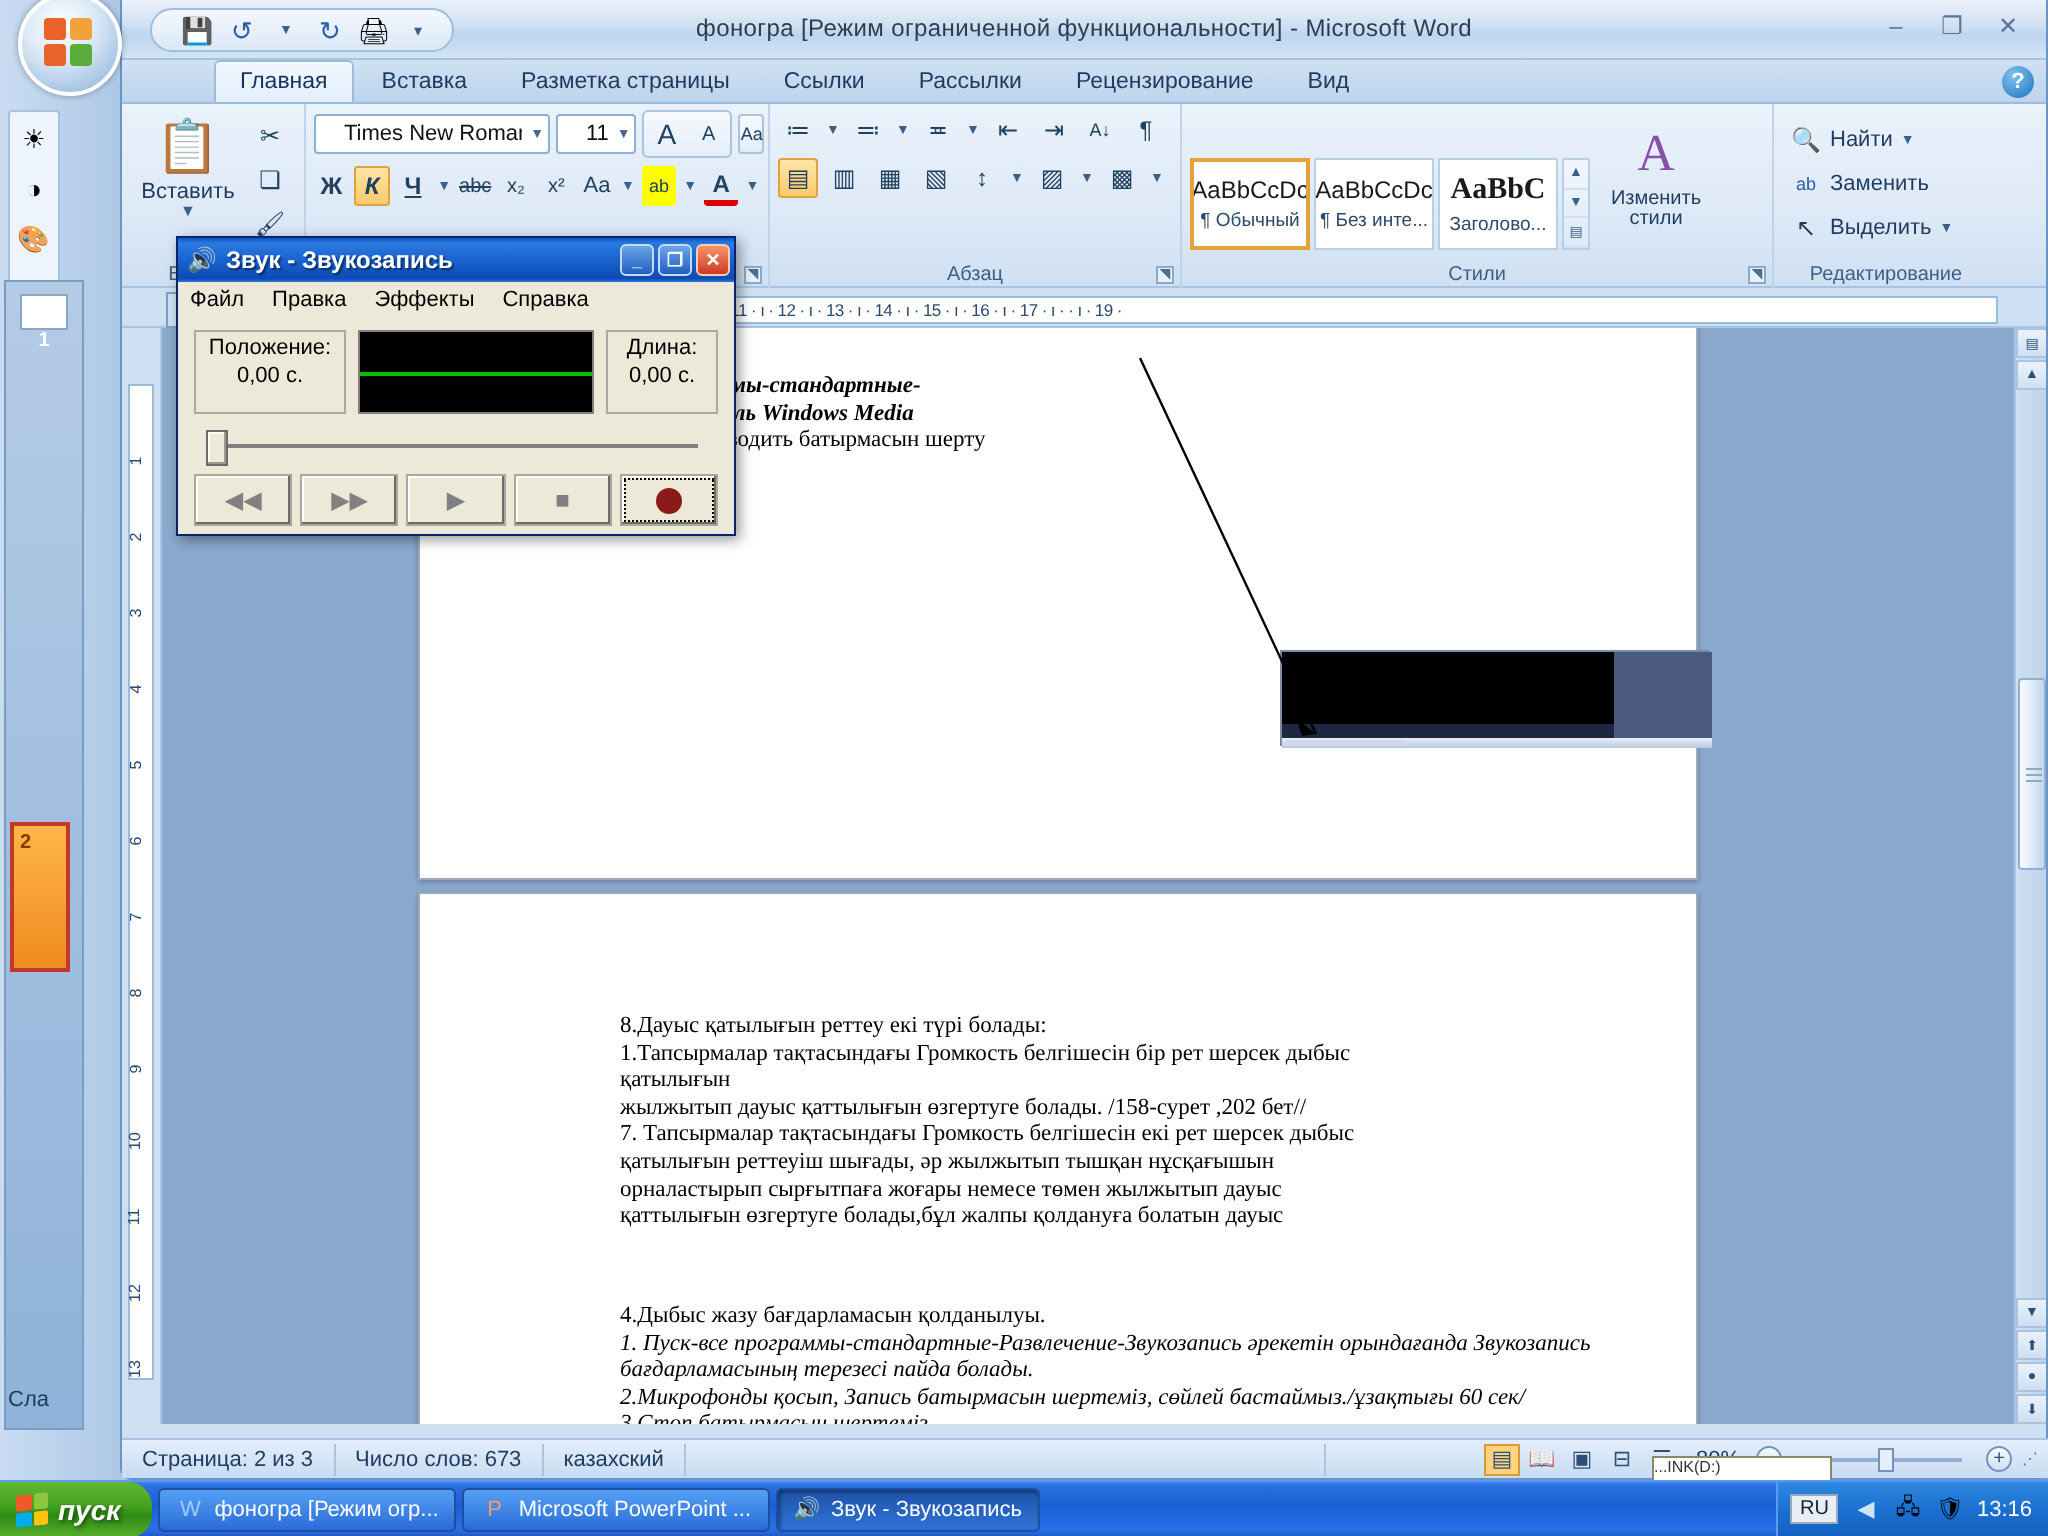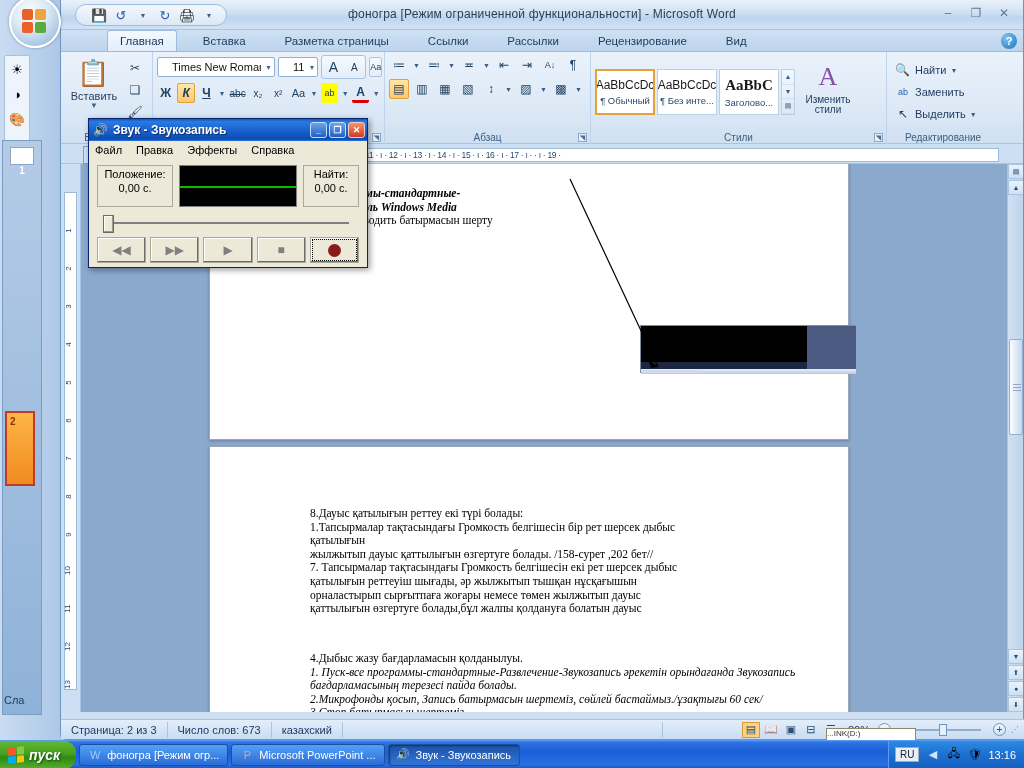--- a/index.html
+++ b/index.html
@@ -87,21 +87,21 @@
 
   
   #tabs {
     position:relative; height:22px;
     background: linear-gradient(180deg,#cfe1f4,#bcd4ec);
     border-bottom:1px solid #9dbcdc;
     display:flex; align-items:flex-end; padding-left:46px;
   }
   .tab {
     height:21px; line-height:21px; padding:0 12px; font-size:11.5px; color:#1f3a5f;
-    border:1px solid transparent; border-bottom:none; margin-right:13px; white-space:nowrap;
+    border:1px solid transparent; border-bottom:none; margin-right:1px; white-space:nowrap;
   }
   .tab.active {
     background: linear-gradient(180deg,#f2f8fe,#e2eefb);
     border-color:#9dbcdc; border-radius:3px 3px 0 0; color:#15355e;
   }
   #help-btn { position:absolute; right:6px; top:3px; width:16px; height:16px; border-radius:50%;
     background: radial-gradient(circle at 35% 30%,#7fc2f0,#1c74bd); color:#fff; font-size:11px;
     display:flex; align-items:center; justify-content:center; font-weight:bold; }
 
   
@@ -446,21 +446,21 @@
         <span class="sbtn">▨</span>
         <span class="sbtn" style="width:9px;font-size:7px;color:#3b5f86">▼</span>
         <span class="sbtn">▩</span>
         <span class="sbtn" style="width:9px;font-size:7px;color:#3b5f86">▼</span>
       </div>
       <div class="rgroup-label">Абзац</div>
       <div class="rgroup-dlg">◥</div>
     </div>
 
     <div class="rgroup" style="width:296px">
-      <div style="display:flex;align-items:center;gap:2px;padding-top:4px">
+      <div style="display:flex;align-items:flex-end;gap:2px;padding-top:4px">
         <div class="stylecard sel">
           <span class="sprev">AaBbCcDc</span>
           <span class="sname">¶ Обычный</span>
         </div>
         <div class="stylecard">
           <span class="sprev">AaBbCcDc</span>
           <span class="sname">¶ Без инте...</span>
         </div>
         <div class="stylecard">
           <span class="sprev" style="font-family:'Liberation Serif',serif;font-size:15px;font-weight:bold">AaBbC</span>
@@ -623,21 +623,21 @@
   <div id="rec-body">
     <div style="display:flex;gap:6px;align-items:stretch">
       <div class="recfield" style="width:76px">
         <div>Положение:</div>
         <div style="margin-top:2px">0,00 с.</div>
       </div>
       <div id="rec-scope" style="flex:1">
         <div class="wave"></div>
       </div>
       <div class="recfield" style="width:56px">
-        <div>Найти:</div>
+        <div>Длина:</div>
         <div style="margin-top:2px">0,00 с.</div>
       </div>
     </div>
     <div id="rec-slider">
       <div id="rec-track"></div>
       <div id="rec-knob"></div>
     </div>
     <div id="rec-buttons">
       <div class="recbtn">◀◀</div>
       <div class="recbtn">▶▶</div>

